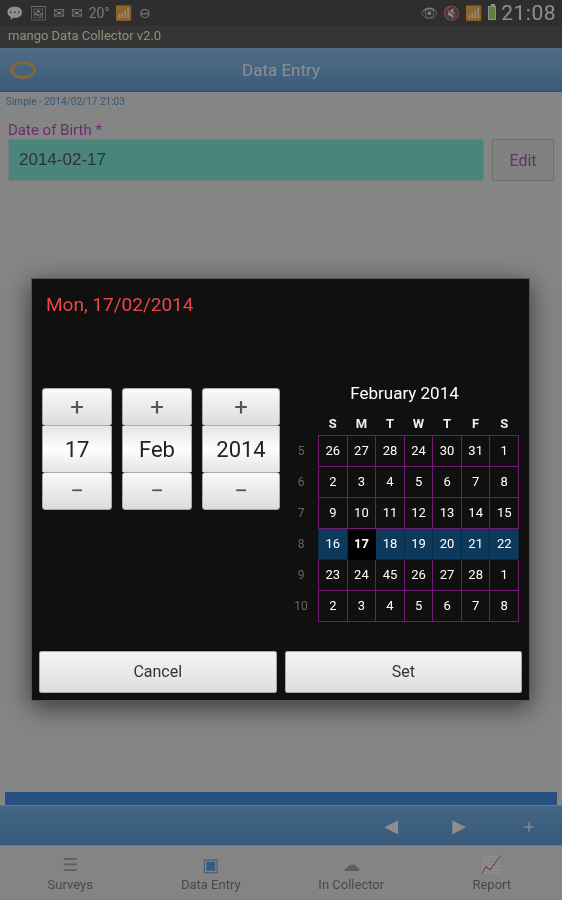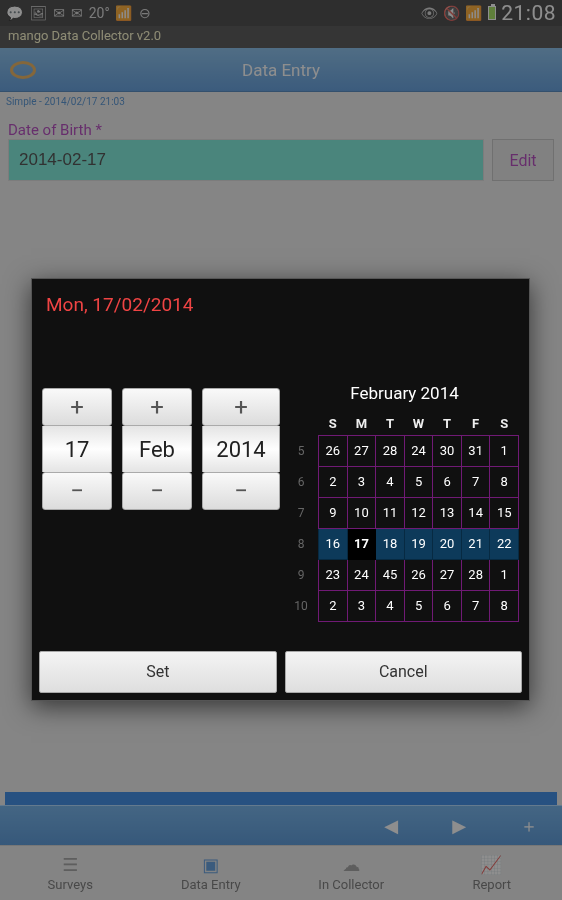--- a/index.html
+++ b/index.html
@@ -299,16 +299,16 @@
               <td class="day dim">5</td>
               <td class="day dim">6</td>
               <td class="day dim">7</td>
               <td class="day dim">8</td>
             </tr>
           </tbody>
       </table>
     </div>
   </div>
   <div class="dialog-buttons">
+    <div class="dlg-btn">Cancel</div>
     <div class="dlg-btn">Set</div>
-    <div class="dlg-btn">Cancel</div>
   </div>
 </div>
 
 </body></html>

